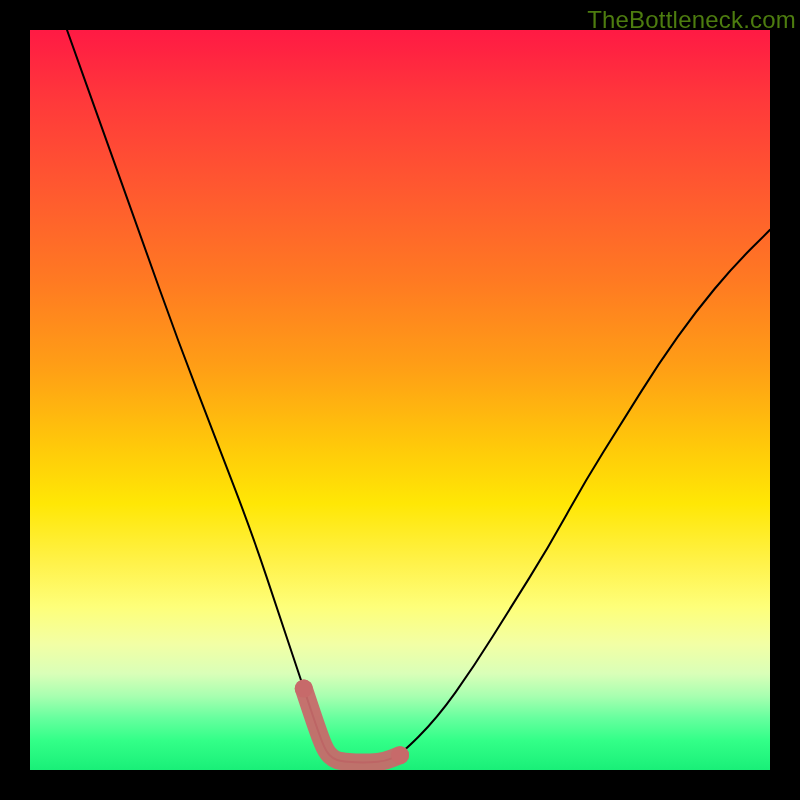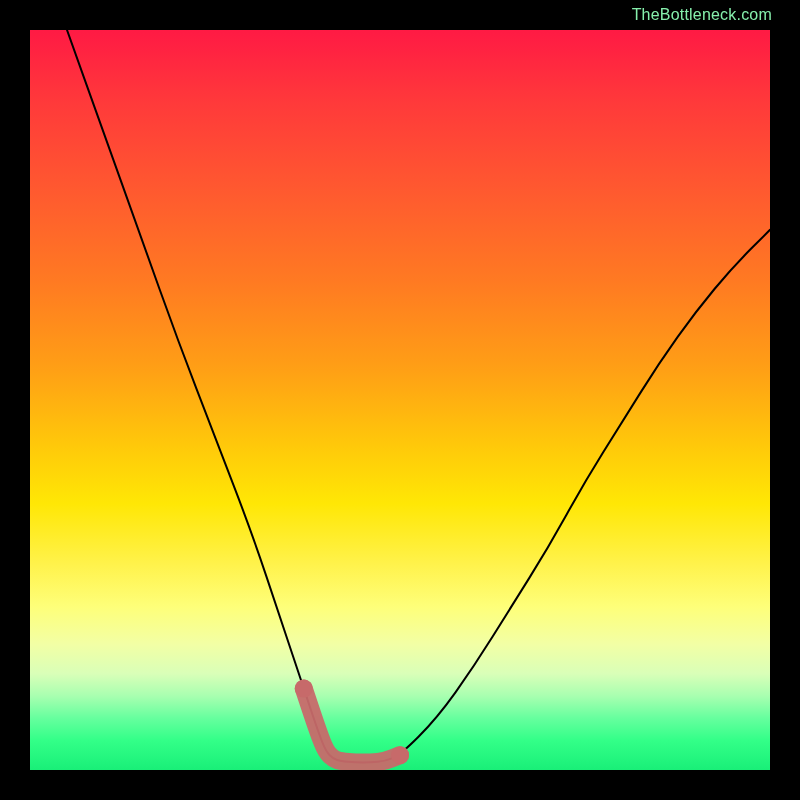--- a/index.html
+++ b/index.html
@@ -47,23 +47,23 @@
     position: absolute;
     left: 0;
     top: 0;
     width: 740px;
     height: 740px;
     pointer-events: none;
   }
   .watermark {
     position: absolute;
     top: 6px;
-    right: 28px;
-    color: #86efac;
-    font-size: 16px;
+    right: 4px;
+    color: #4d7c0f;
+    font-size: 24px;
     font-weight: 500;
     letter-spacing: 0.2px;
   }
 </style>
 </head>
 <body>
 
 <div class="frame">
 
   <div class="plot">

